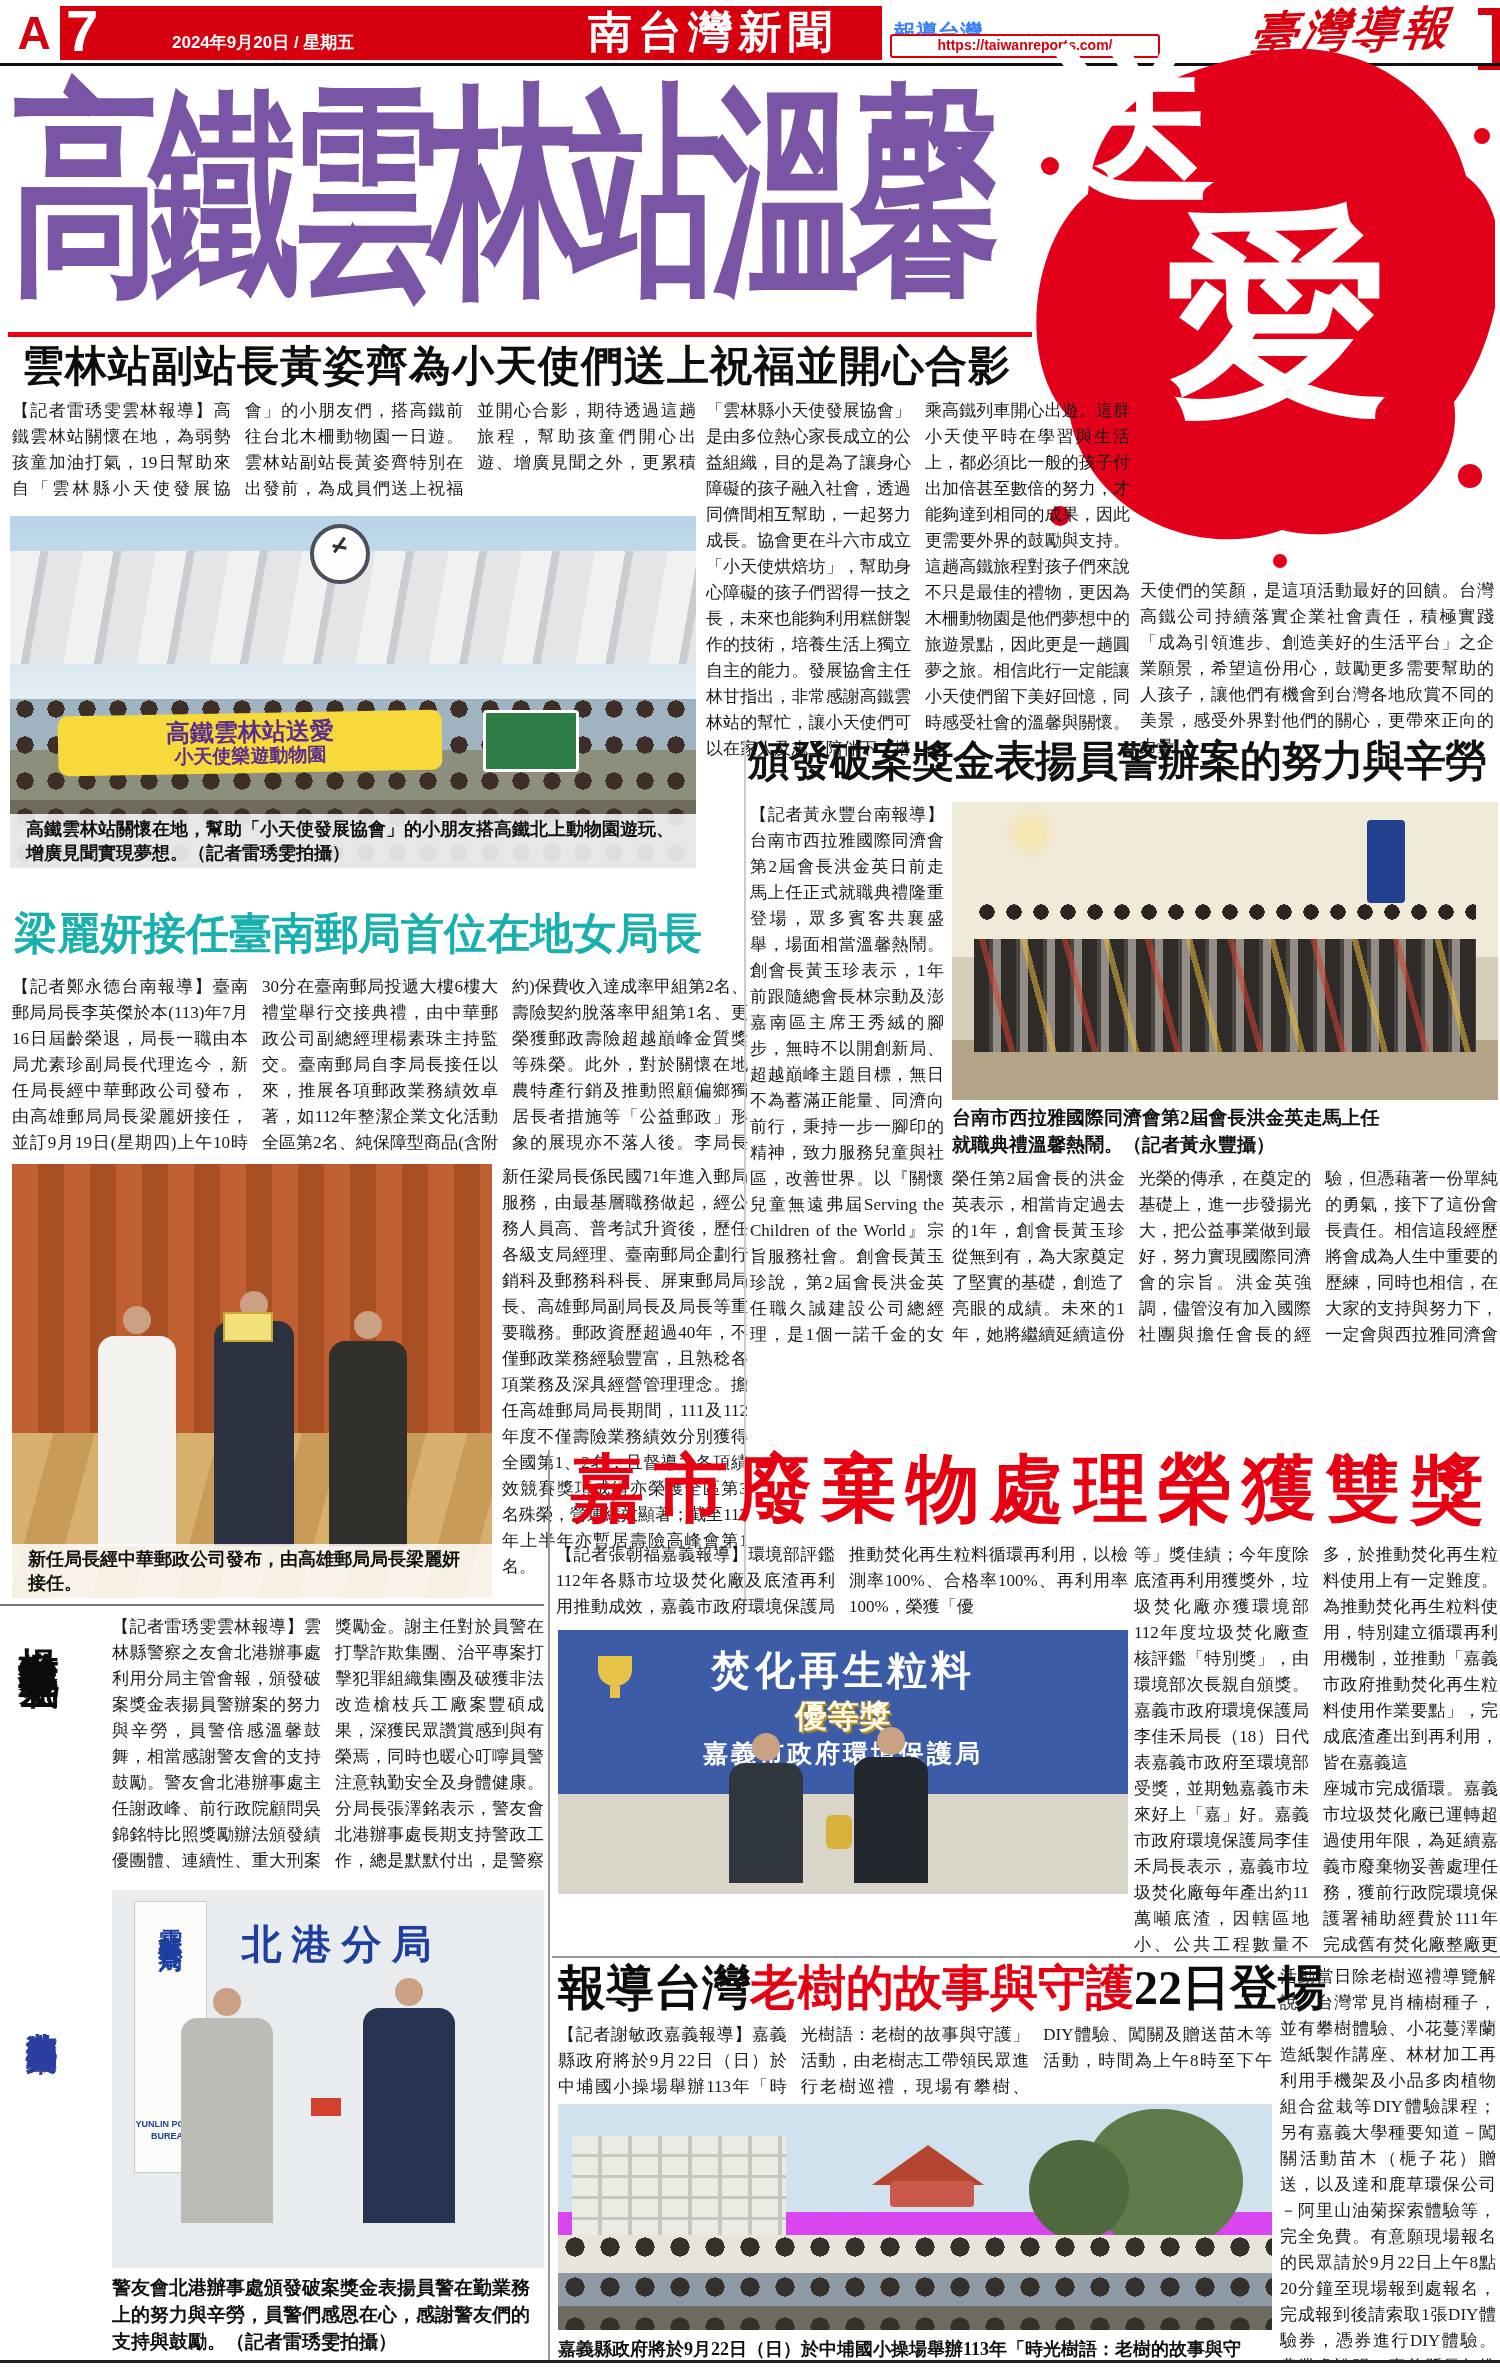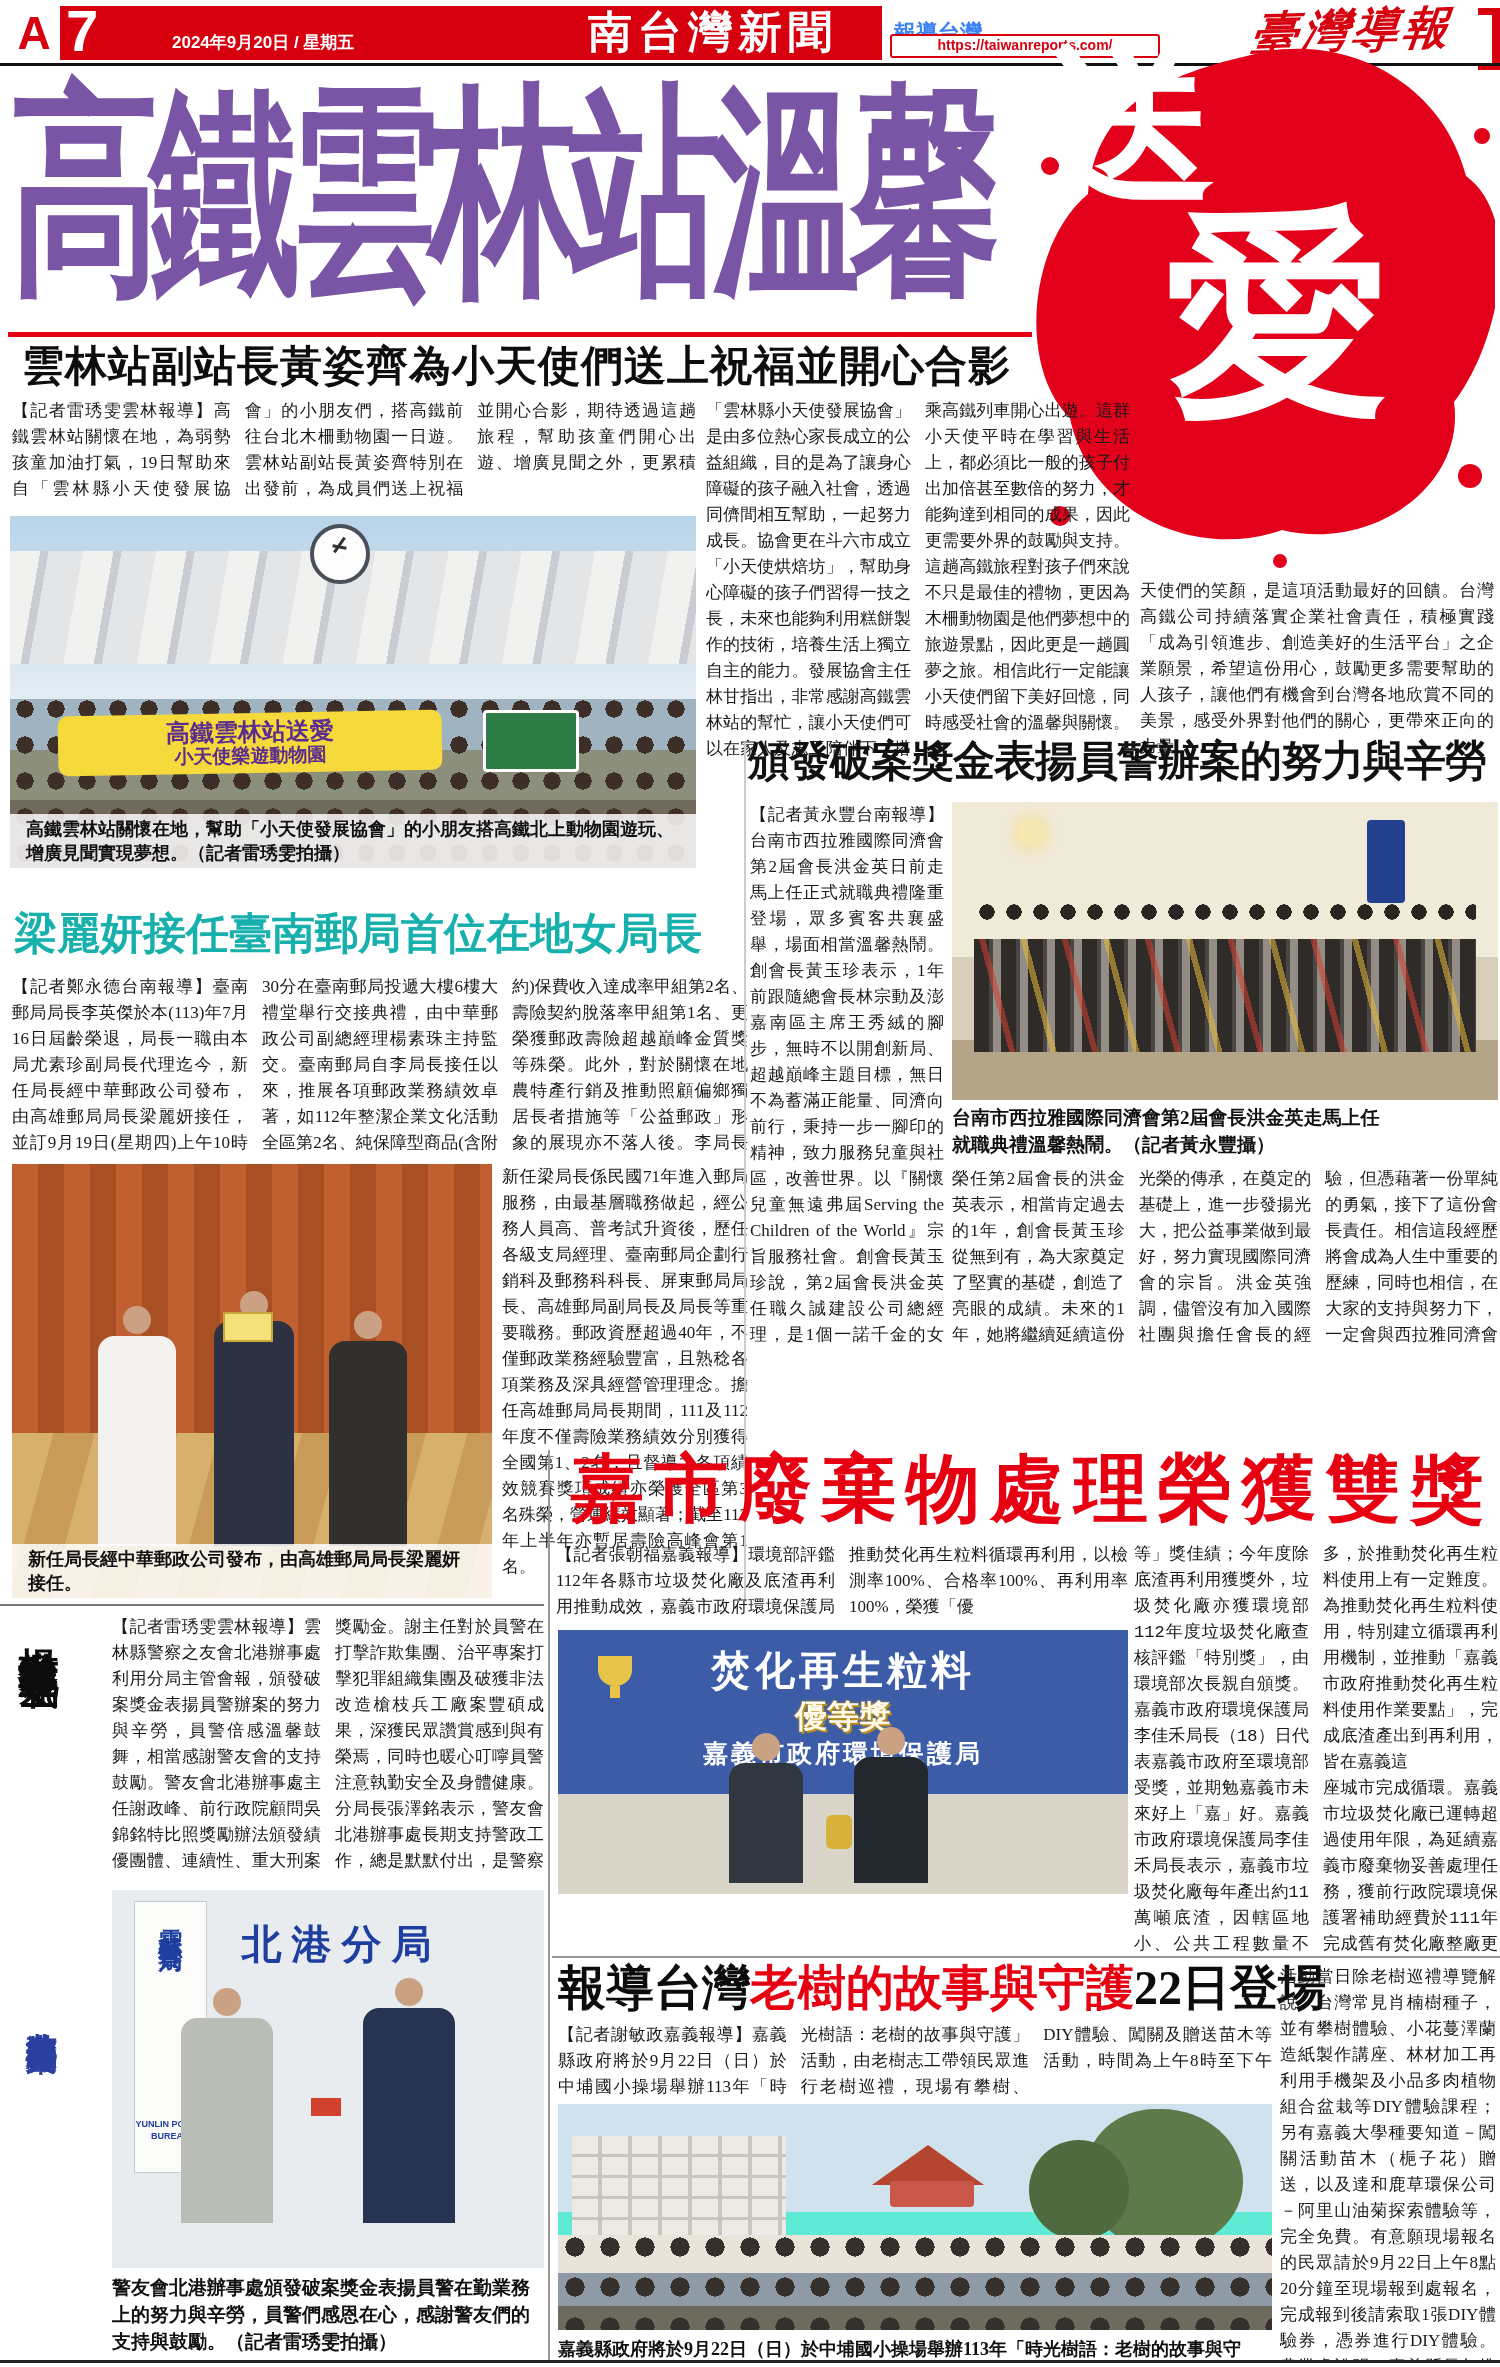--- a/index.html
+++ b/index.html
@@ -31,21 +31,21 @@
   .subhead{left:22px;top:344px;font:900 42px/1.05 "Liberation Serif",serif;color:#0d0d0d;letter-spacing:1px;white-space:nowrap;}
   
   .body{font:17px/26px "Liberation Serif","DejaVu Serif",serif;text-align:justify;color:#191919;overflow:hidden;}
   .body p{margin:0;}
   .cols2{column-count:2;column-gap:14px;}
   .cols3{column-count:3;column-gap:14px;}
   .hsr-top{left:12px;top:398px;width:684px;height:116px;}
   .hsr-mid{left:706px;top:398px;width:424px;height:368px;}
   .hsr-right{left:1140px;top:578px;width:354px;height:184px;}
   
-  .photo{overflow:hidden;background:#5eead4;}
+  .photo{overflow:hidden;background:#d946ef;}
   .cap-overlay{position:absolute;left:0;right:0;bottom:0;background:rgba(255,255,255,.84);
                font:700 18px/24px "Liberation Serif",serif;color:#101010;padding:3px 16px;}
   .caption{font:700 19px/27px "Liberation Serif",serif;color:#101010;overflow:hidden;}
   
   .photo-hsr{left:10px;top:516px;width:686px;height:352px;}
   .hsr-sky{position:absolute;left:0;top:0;width:100%;height:58%;background:linear-gradient(#b8d4e8,#e9f0f5);}
   .hsr-canopy{position:absolute;left:0;top:10%;width:100%;height:32%;
      background:repeating-linear-gradient(100deg,#f1f1ef 0 30px,#c9cdd1 30px 38px,#e3e5e6 38px 72px);}
   .clock{position:absolute;left:300px;top:8px;width:52px;height:52px;border-radius:50%;background:#fdfdfd;border:4px solid #49505a;}
   .clock:before{content:"";position:absolute;left:24px;top:8px;width:3px;height:18px;background:#333;transform:rotate(35deg);}
@@ -118,21 +118,21 @@
   .ch-bd1{font-weight:900;font-size:40px;line-height:52px;margin-top:14px;letter-spacing:4px;}
   .ch-bd2{display:inline-block;font-weight:900;font-size:32px;line-height:40px;color:#fffbe8;text-shadow:0 0 3px #b78c1e,2px 2px 0 #b78c1e;}
   .ch-bd3{font-weight:700;font-size:25px;line-height:34px;letter-spacing:3px;}
   .ch-trophy{position:absolute;left:7%;top:10%;width:34px;height:30px;background:#e8c34a;border-radius:0 0 16px 16px;}
   .ch-trophy:after{content:"";position:absolute;left:12px;top:30px;width:10px;height:12px;background:#e8c34a;}
   .ch-floor{position:absolute;left:0;top:62%;width:100%;height:38%;background:#d9d5c9;}
   .ch-fig1{left:30%;width:74px;height:120px;background:#31373f;bottom:4%;}
   .ch-fig2{left:52%;width:74px;height:126px;background:#23282f;bottom:4%;}
   .ch-gold{position:absolute;left:47%;top:70%;width:26px;height:34px;background:#d8b13c;border-radius:6px;}
   .ch-caption{left:558px;top:1900px;width:570px;height:56px;}
-  .ch-right{left:1134px;top:1542px;width:364px;height:416px;font-family:Liberation Mono, monospace;}
+  .ch-right{left:1134px;top:1542px;width:364px;height:416px;}
   
   .rule-trees-top{left:552px;top:1956px;width:948px;height:2px;background:#999;}
   .tr-headline{left:558px;top:1962px;font:900 48px/1.1 "Liberation Serif",serif;white-space:nowrap;color:#0c0c0c;}
   .tr-red{color:#e60012;}
   .tr-top{left:558px;top:2022px;width:714px;height:80px;}
   .photo-tr{left:558px;top:2104px;width:714px;height:226px;}
   .tr-sky{position:absolute;left:0;top:0;width:100%;height:48%;background:#cfe2ee;}
   .tr-bldg{position:absolute;left:2%;top:14%;width:30%;height:48%;background:#eceae4;
      background-image:repeating-linear-gradient(90deg,transparent 0 26px,#c9c6bd 26px 30px),repeating-linear-gradient(transparent 0 18px,#c9c6bd 18px 21px);}
   .tr-roof{position:absolute;left:44%;top:18%;width:0;height:0;border-left:56px solid transparent;border-right:56px solid transparent;border-bottom:40px solid #b5452f;}

